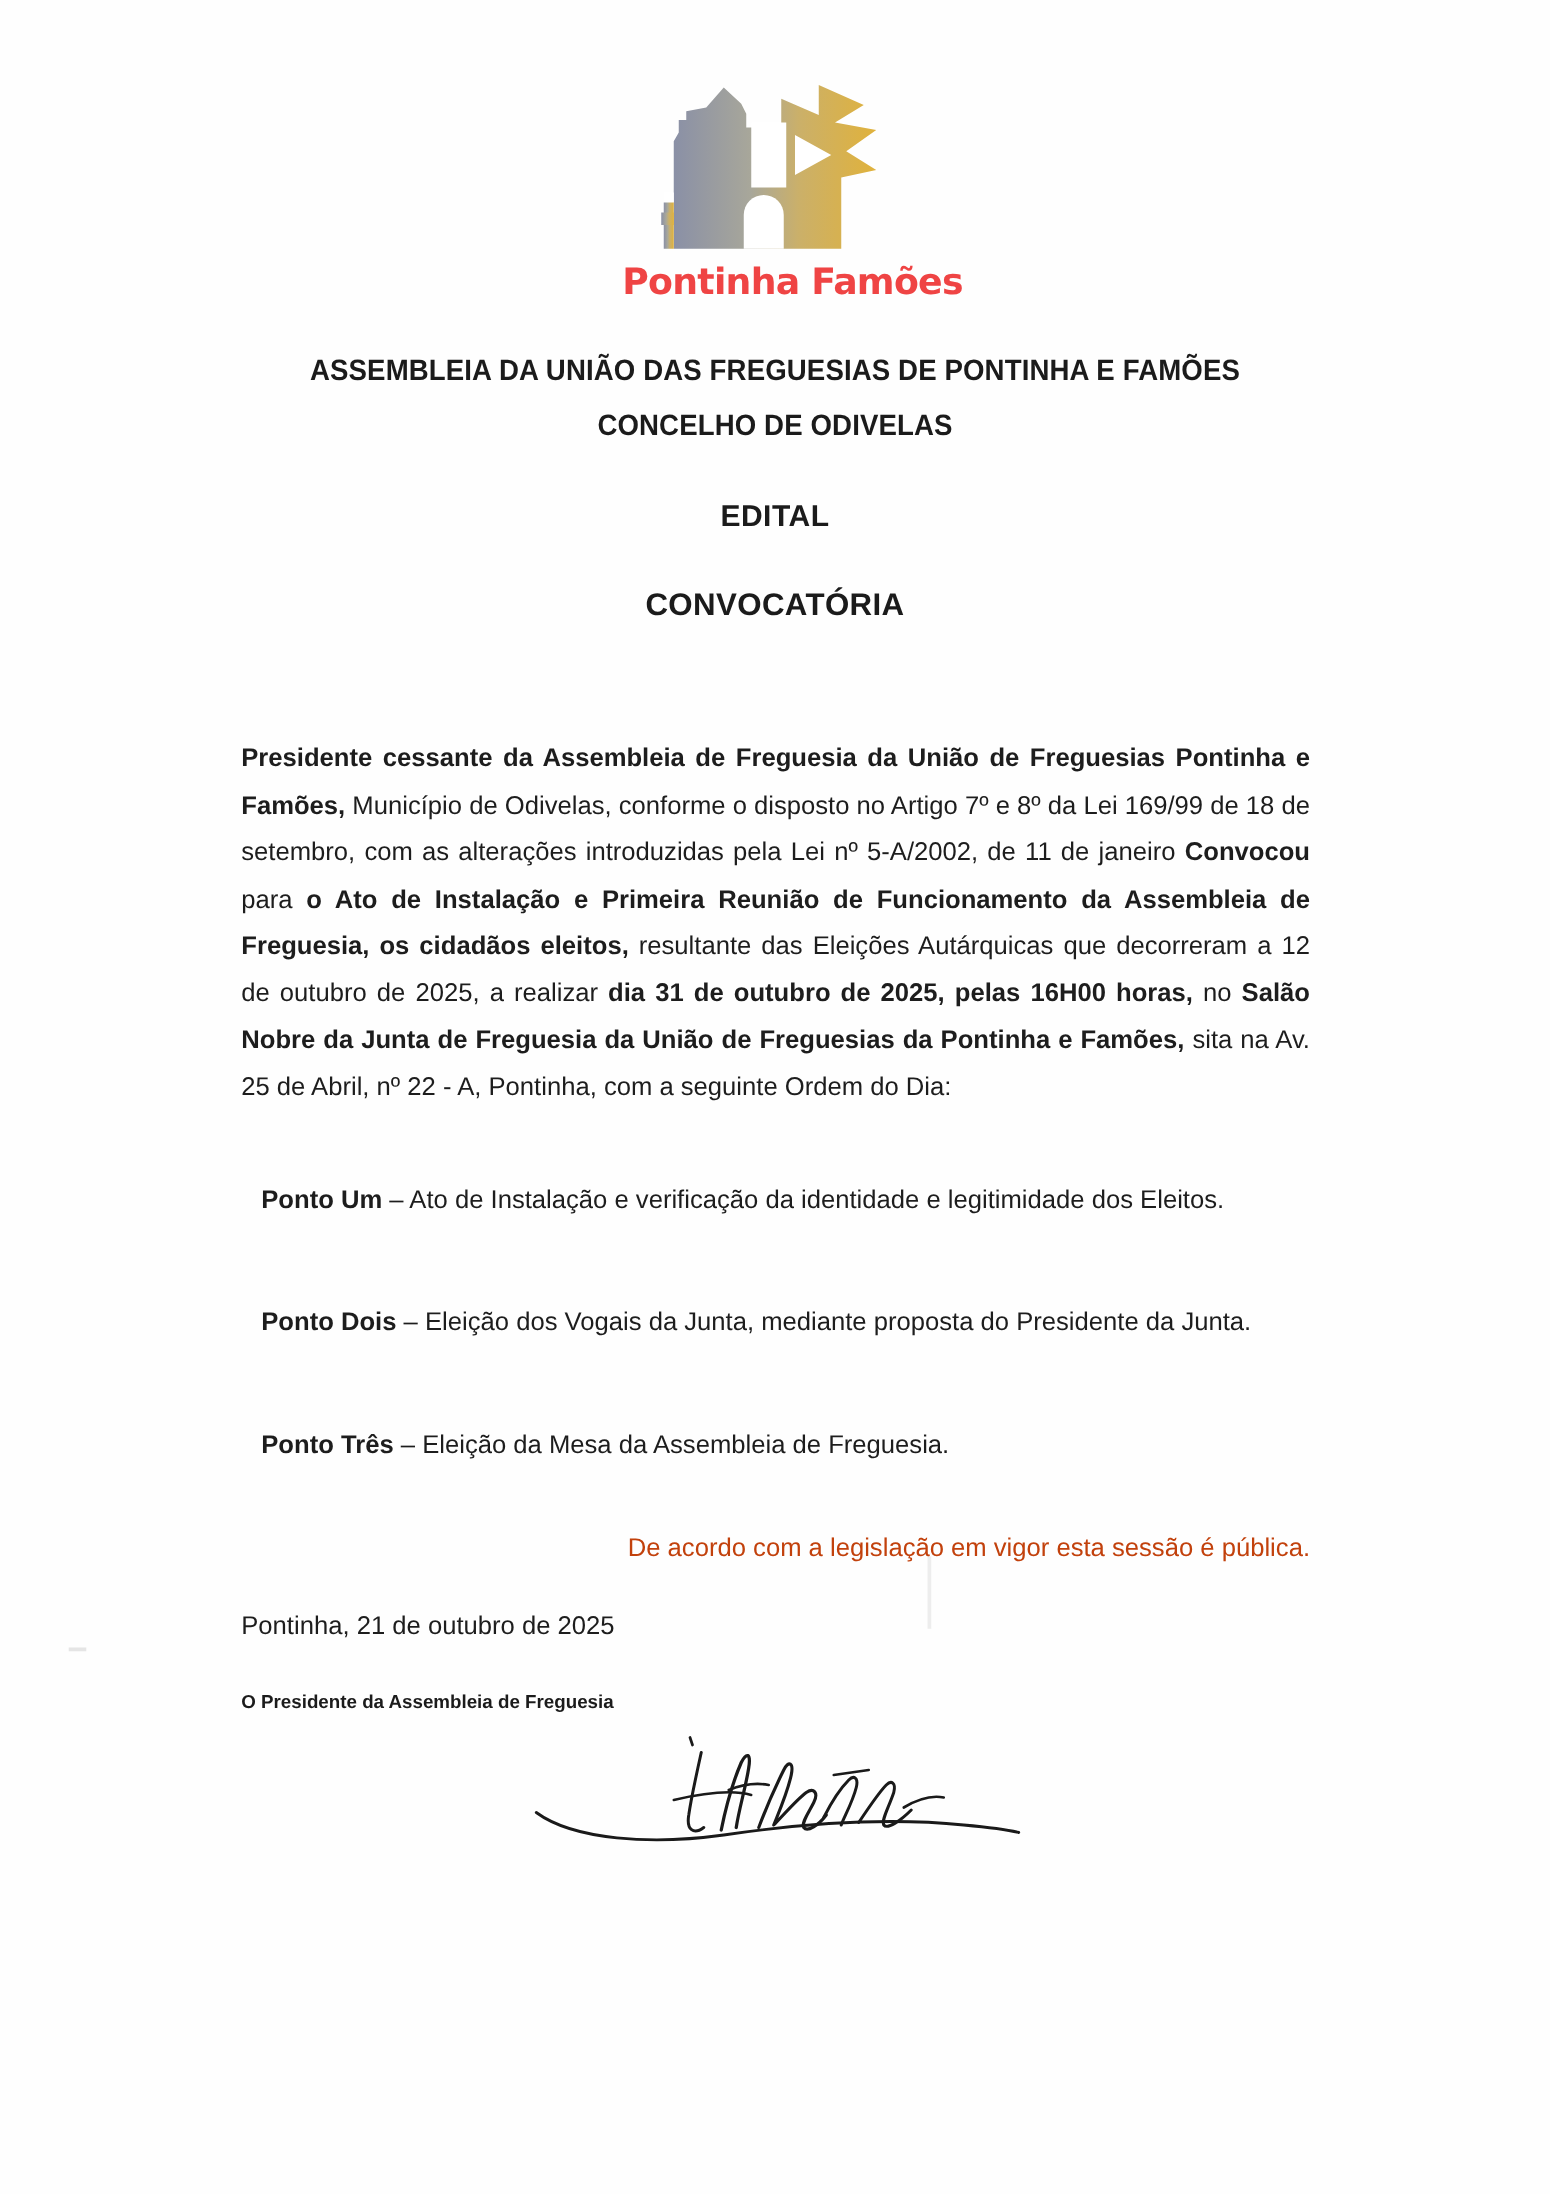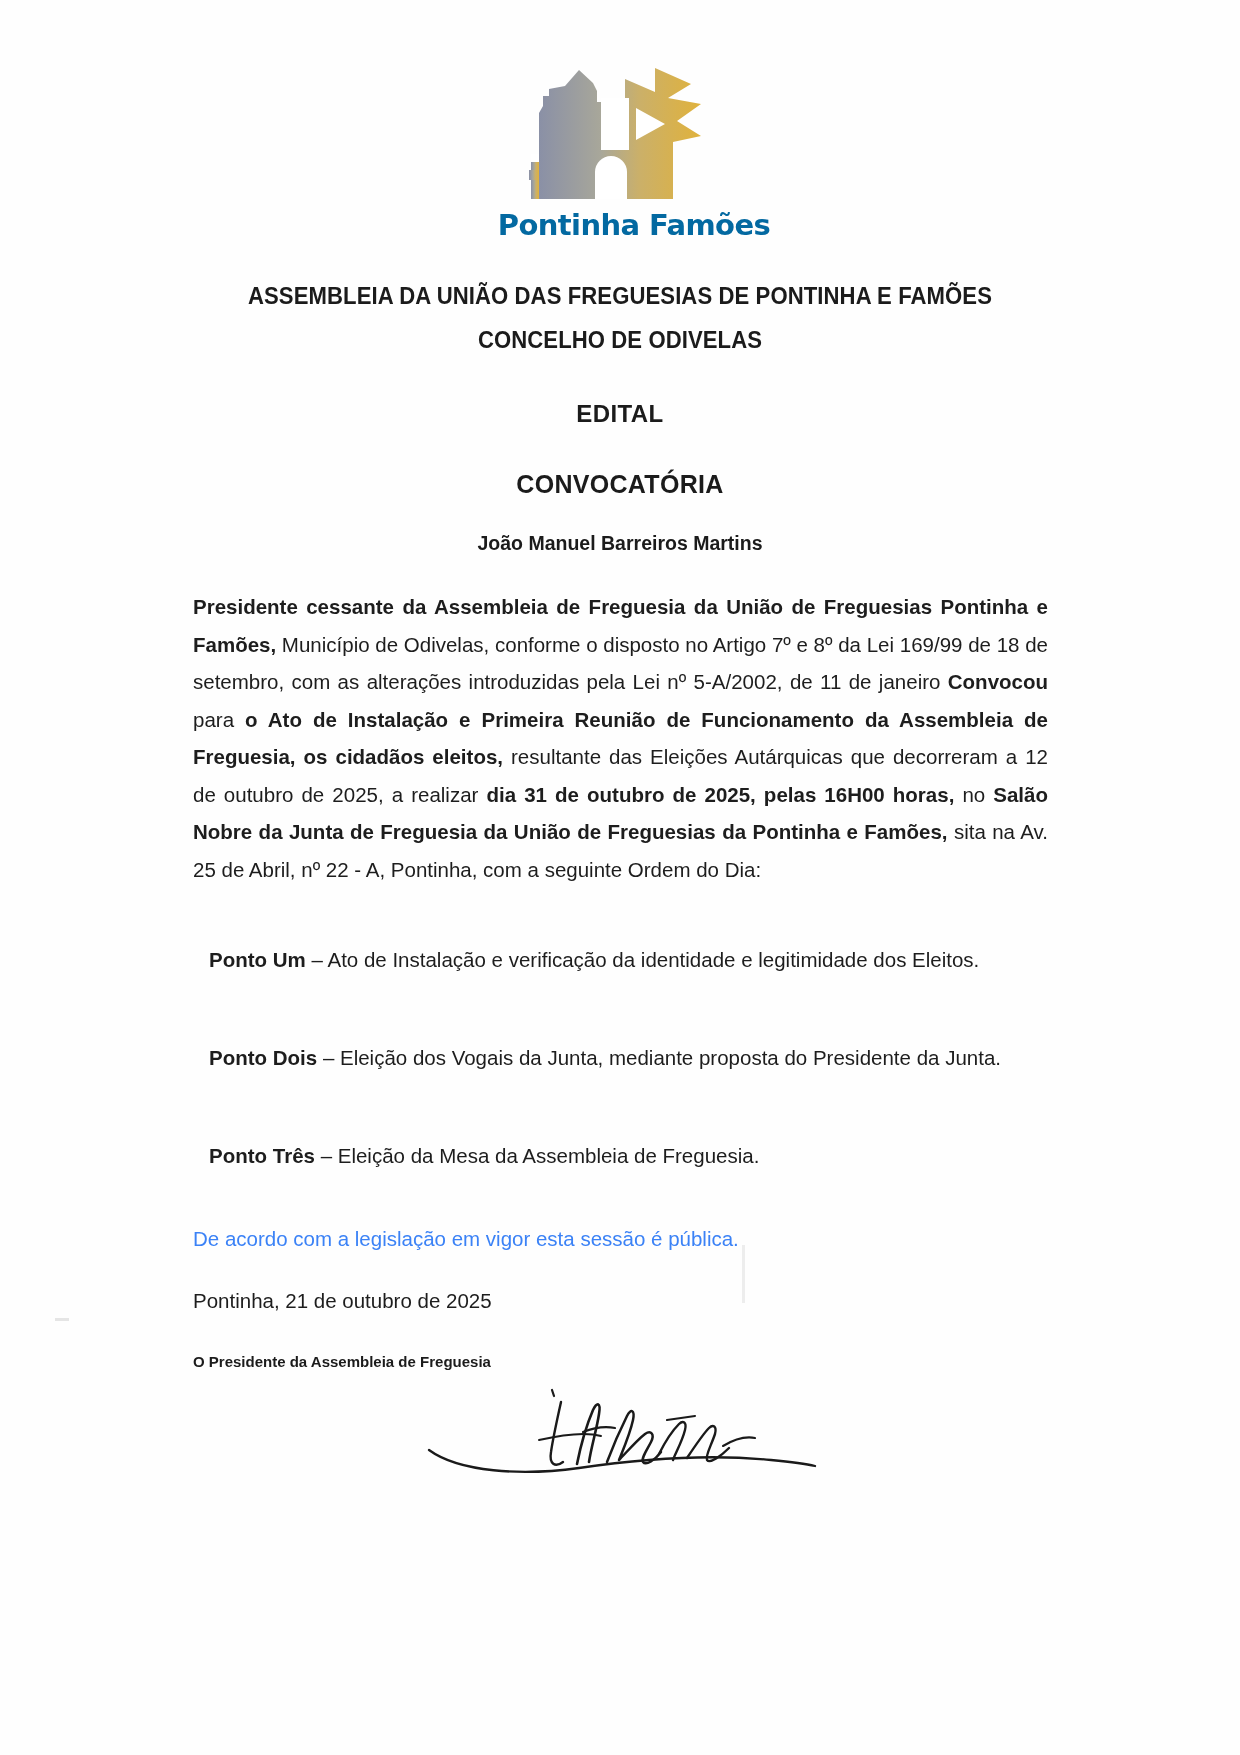--- a/index.html
+++ b/index.html
@@ -42,21 +42,21 @@
     width: 230px;
     height: 150px;
     margin: 0 auto;
     display: block;
   }
   .logo-word {
     font-family: "DejaVu Sans", sans-serif;
     font-weight: bold;
     font-size: 29px;
     letter-spacing: -0.6px;
-    color: #0369a1;
+    color: #ef4444;
     margin-top: 2px;
     line-height: 1.05;
     padding-left: 28px;
   }
   .logo-sub {
     font-family: "Liberation Sans", sans-serif;
     font-size: 15.5px;
     letter-spacing: 1.1px;
     color: #4a4a4a;
     margin-top: 1px;
@@ -128,22 +128,23 @@
     color: #1d1d1d;
     margin: 16px;
   }
   .gap-lg { height: 40px; }
   .gap-md { height: 34px; }
 
   .closing-line {
     font-family: "Liberation Sans", sans-serif;
     font-size: 20.5px;
     line-height: 33px;
-    color: #3b82f6;
-    margin: 0;
+    color: #c2410c;
+    margin: 0;
+    text-align: right;
   }
 
   #date-line {
     font-family: "Liberation Sans", sans-serif;
     font-size: 20.5px;
     color: #1d1d1d;
     margin: 0;
   }
 
   
@@ -212,21 +213,20 @@
       <path fill="#ffffff" d="M131 50 L160 66 L131 82 Z"></path>
     </svg>
     <div class="logo-word">Pontinha Famões</div>
   </div>
 
   <div class="heading-1" id="hdr-assembleia">ASSEMBLEIA DA UNIÃO DAS FREGUESIAS DE PONTINHA E FAMÕES</div>
   <div class="heading-1" id="hdr-concelho">CONCELHO DE ODIVELAS</div>
 
   <div class="title-center" id="title-edital">EDITAL</div>
   <div class="title-center" id="title-convocatoria">CONVOCATÓRIA</div>
-  <div class="title-center" id="person-name">João Manuel Barreiros Martins</div>
 
   <div class="body-wrap">
 
     <p class="para para-main"><b>Presidente cessante da Assembleia de Freguesia da União de Freguesias Pontinha e Famões,</b><span> Município de Odivelas, conforme o disposto no Artigo 7º e 8º da Lei 169/99 de 18 de setembro, com as alterações introduzidas pela Lei nº 5-A/2002, de 11 de janeiro </span><b>Convocou</b><span> para </span><b>o Ato de Instalação e Primeira Reunião de Funcionamento da Assembleia de Freguesia, os cidadãos eleitos,</b><span> resultante das Eleições Autárquicas que decorreram a 12 de outubro de 2025, a realizar </span><b>dia 31 de outubro de 2025, pelas 16H00 horas,</b><span> no </span><b>Salão Nobre da Junta de Freguesia da União de Freguesias da Pontinha e Famões,</b><span> sita na Av. 25 de Abril, nº 22 - A, Pontinha, com a seguinte Ordem do Dia:</span></p>
 
     <div class="gap-lg"></div>
 
     <p class="ponto"><b>Ponto Um</b><span> – Ato de Instalação e verificação da identidade e legitimidade dos Eleitos.</span></p>
 
     <div class="gap-md"></div>

